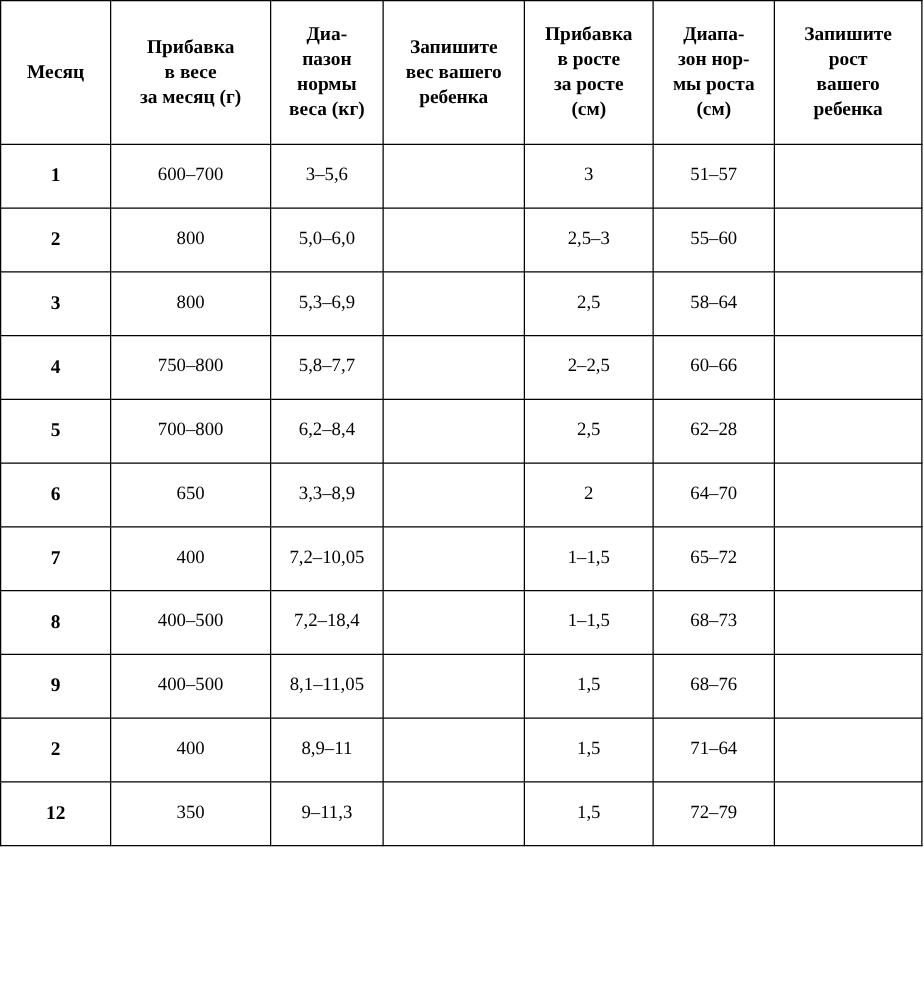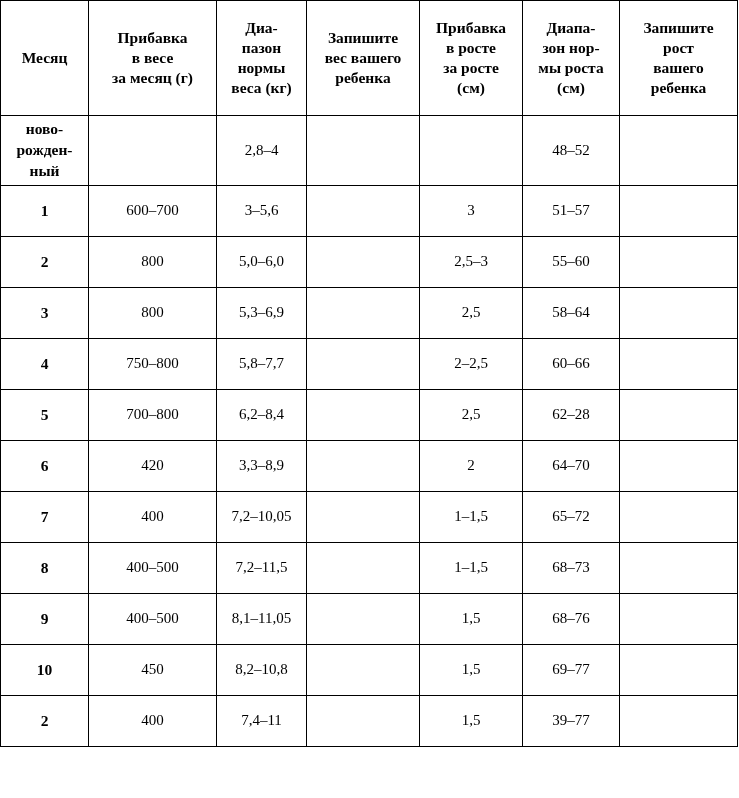--- a/index.html
+++ b/index.html
@@ -85,29 +85,20 @@
         <th><span class="nowrap">Месяц</span></th>
         <th><span class="nowrap">Прибавка</span><br><span class="nowrap">в весе</span><br><span class="nowrap">за месяц (г)</span></th>
         <th><span class="nowrap">Диа-</span><br><span class="nowrap">пазон</span><br><span class="nowrap">нормы</span><br><span class="nowrap">веса (кг)</span></th>
         <th><span class="nowrap">Запишите</span><br><span class="nowrap">вес вашего</span><br><span class="nowrap">ребенка</span></th>
         <th><span class="nowrap">Прибавка</span><br><span class="nowrap">в росте</span><br><span class="nowrap">за росте</span><br><span class="nowrap">(см)</span></th>
         <th><span class="nowrap">Диапа-</span><br><span class="nowrap">зон нор-</span><br><span class="nowrap">мы роста</span><br><span class="nowrap">(см)</span></th>
         <th><span class="nowrap">Запишите</span><br><span class="nowrap">рост</span><br><span class="nowrap">вашего</span><br><span class="nowrap">ребенка</span></th>
       </tr>
     </thead>
     <tbody>
-        <tr class="newborn-row">
-          <td class="month-cell"><span class="nowrap">ново-</span><br><span class="nowrap">рожден-</span><br><span class="nowrap">ный</span></td>
-          <td></td>
-          <td>2,8–4</td>
-          <td></td>
-          <td></td>
-          <td>48–52</td>
-          <td></td>
-        </tr>
         <tr>
           <td class="month-cell"><span class="nowrap">1</span></td>
           <td>600–700</td>
           <td>3–5,6</td>
           <td></td>
           <td>3</td>
           <td>51–57</td>
           <td></td>
         </tr>
         <tr>
@@ -141,67 +132,67 @@
           <td class="month-cell"><span class="nowrap">5</span></td>
           <td>700–800</td>
           <td>6,2–8,4</td>
           <td></td>
           <td>2,5</td>
           <td>62–28</td>
           <td></td>
         </tr>
         <tr>
           <td class="month-cell"><span class="nowrap">6</span></td>
-          <td>420</td>
+          <td>650</td>
           <td>3,3–8,9</td>
           <td></td>
           <td>2</td>
           <td>64–70</td>
           <td></td>
         </tr>
         <tr>
           <td class="month-cell"><span class="nowrap">7</span></td>
           <td>400</td>
           <td>7,2–10,05</td>
           <td></td>
           <td>1–1,5</td>
           <td>65–72</td>
           <td></td>
         </tr>
         <tr>
           <td class="month-cell"><span class="nowrap">8</span></td>
           <td>400–500</td>
-          <td>7,2–11,5</td>
+          <td>7,2–18,4</td>
           <td></td>
           <td>1–1,5</td>
           <td>68–73</td>
           <td></td>
         </tr>
         <tr>
           <td class="month-cell"><span class="nowrap">9</span></td>
           <td>400–500</td>
           <td>8,1–11,05</td>
           <td></td>
           <td>1,5</td>
           <td>68–76</td>
           <td></td>
         </tr>
         <tr>
-          <td class="month-cell"><span class="nowrap">10</span></td>
-          <td>450</td>
-          <td>8,2–10,8</td>
+          <td class="month-cell"><span class="nowrap">2</span></td>
+          <td>400</td>
+          <td>8,9–11</td>
           <td></td>
           <td>1,5</td>
-          <td>69–77</td>
+          <td>71–64</td>
           <td></td>
         </tr>
         <tr>
-          <td class="month-cell"><span class="nowrap">2</span></td>
-          <td>400</td>
-          <td>7,4–11</td>
+          <td class="month-cell"><span class="nowrap">12</span></td>
+          <td>350</td>
+          <td>9–11,3</td>
           <td></td>
           <td>1,5</td>
-          <td>39–77</td>
+          <td>72–79</td>
           <td></td>
         </tr>
       </tbody>
   </table>
 </div>
 
 </body></html>

